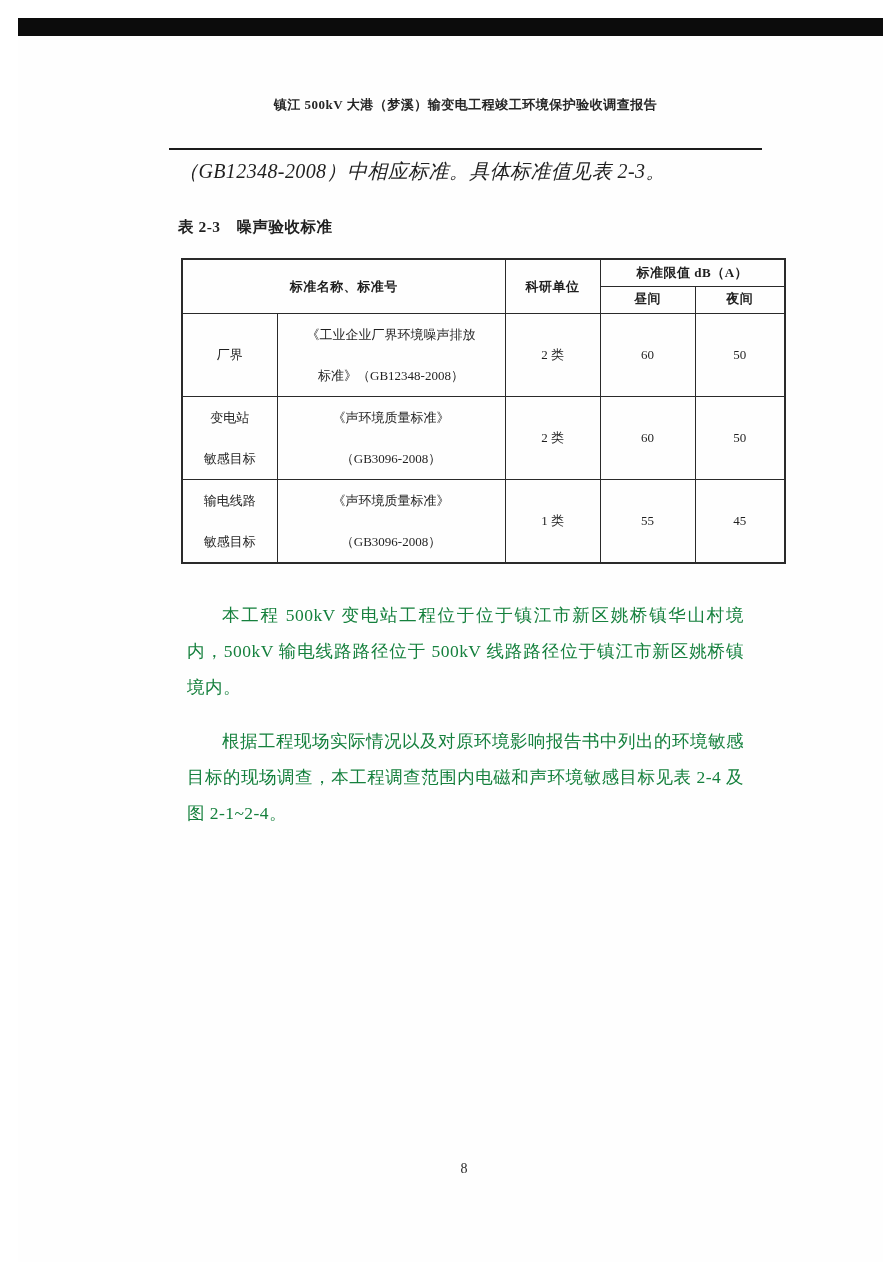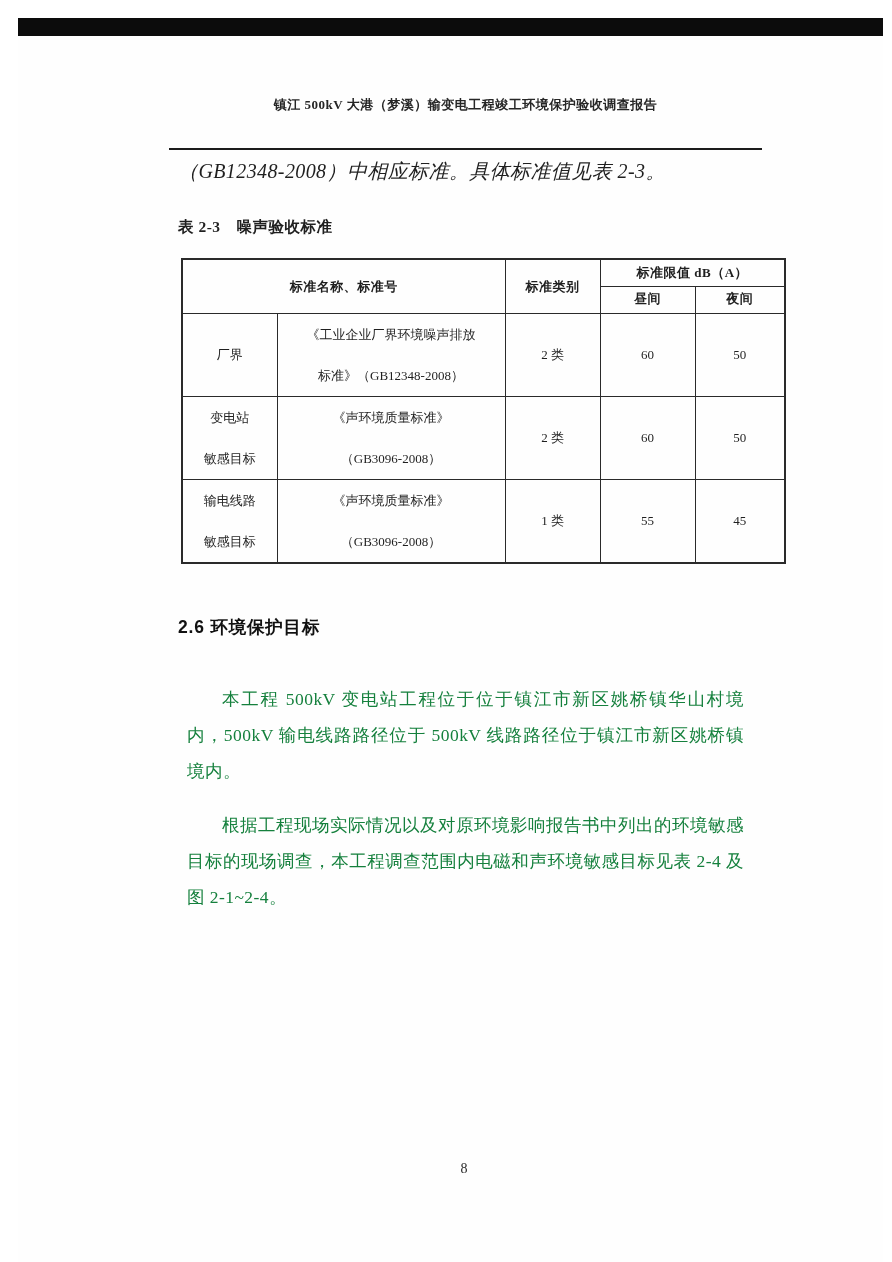--- a/index.html
+++ b/index.html
@@ -124,21 +124,21 @@
       <colgroup>
         <col style="width:95px">
         <col style="width:228px">
         <col style="width:95px">
         <col style="width:95px">
         <col style="width:90px">
       </colgroup>
       <tbody>
         <tr class="hdr-row-1">
           <th colspan="2" rowspan="2">标准名称、标准号</th>
-          <th rowspan="2">标准类别</th>
+          <th rowspan="2">科研单位</th>
           <th colspan="2">标准限值 dB（A）</th>
         </tr>
         <tr class="hdr-row-2">
           <th>昼间</th>
           <th>夜间</th>
         </tr>
 
         <tr class="data-row-1">
           <td>
             <div>厂界</div>
@@ -175,21 +175,20 @@
             <div>《声环境质量标准》</div>
             <div>（GB3096-2008）</div>
           </td>
           <td>1 类</td>
           <td>55</td>
           <td>45</td>
         </tr>
       </tbody>
     </table>
 
-    <div class="section-heading">2.6 环境保护目标</div>
 
     <div class="body-text">
       <p>本工程 500kV 变电站工程位于位于镇江市新区姚桥镇华山村境内，500kV 输电线路路径位于 500kV 线路路径位于镇江市新区姚桥镇境内。</p>
       <p>根据工程现场实际情况以及对原环境影响报告书中列出的环境敏感目标的现场调查，本工程调查范围内电磁和声环境敏感目标见表 2-4 及图 2-1~2-4。</p>
     </div>
   </div>
 
   <div class="page-number">8</div>
 </div>
 

